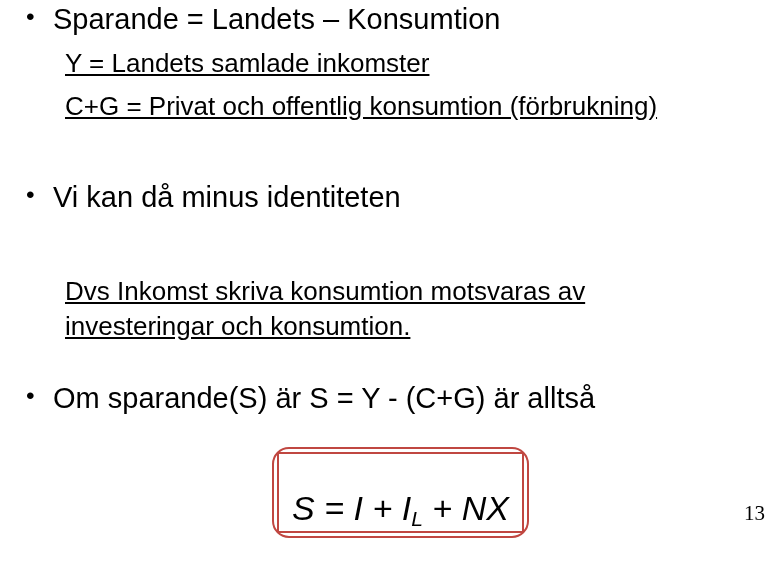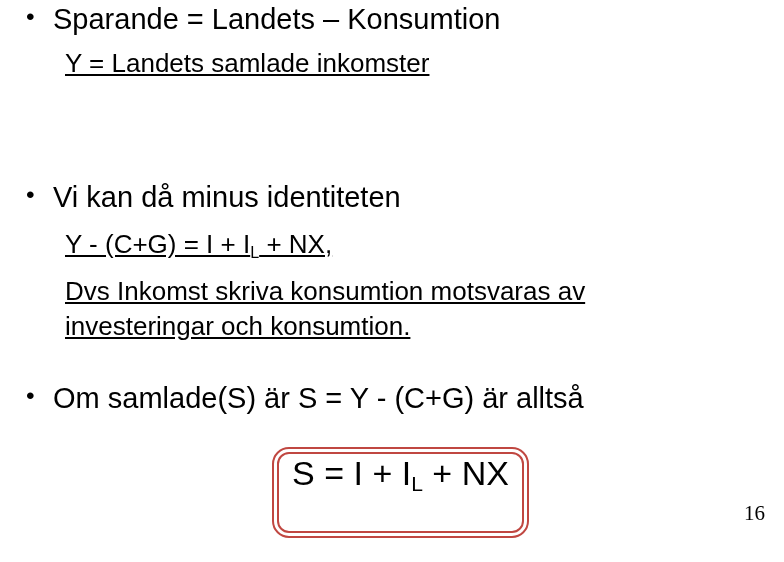--- a/index.html
+++ b/index.html
@@ -43,24 +43,25 @@
     border: 2px solid var(--accent-red, #c04741);
     border-radius: 17px;
     padding: 3px;
     background: #ffffff;
   }
   .formula-box-inner {
     width: 100%;
     height: 100%;
     box-sizing: border-box;
     border: 2px solid var(--accent-red, #c04741);
-    border-radius: 12px;
+    border-radius: 1px;
     display: flex;
-    align-items: flex-start;
+    align-items: flex-end;
     justify-content: center;
+    font-style: italic;
   }
   .boxed-formula {
     font-size: 34px;
     white-space: nowrap;
   }
   .page-number {
     position: absolute;
     top: 501px;
     right: 19px;
     font-family: "Liberation Serif", serif;
@@ -72,38 +73,38 @@
 
 <div class="slide">
 
   <div class="line lvl1 pos-b1">
     <span class="marker">•</span>
     <span>Sparande = Landets – Konsumtion</span>
   </div>
 
   <div class="line lvl2 pos-s1a">Y = Landets samlade inkomster</div>
 
+  <div class="line lvl2 pos-s1b">C+G = Privat och offentlig konsumtion (förbrukning)</div>
 
   <div class="line lvl1 pos-b2">
     <span class="marker">•</span>
     <span>Vi kan då minus identiteten</span>
   </div>
 
-  <div class="line lvl2 pos-s2a"><span>Y - (C+G) = I + I</span><span class="sub">L</span><span> + NX,</span></div>
 
   <div class="line lvl2 pos-s2b">Dvs Inkomst skriva konsumtion motsvaras av</div>
 
   <div class="line lvl2 pos-s2c">investeringar och konsumtion.</div>
 
   <div class="line lvl1 pos-b3">
     <span class="marker">•</span>
-    <span>Om samlade(S) är S = Y - (C+G) är alltså</span>
+    <span>Om sparande(S) är S = Y - (C+G) är alltså</span>
   </div>
 
   <div class="formula-box">
     <div class="formula-box-inner">
       <div class="boxed-formula"><span>S = I + I</span><span class="sub">L</span><span> + NX</span></div>
     </div>
   </div>
 
-  <div class="page-number">16</div>
+  <div class="page-number">13</div>
 
 </div>
 
 </body></html>

